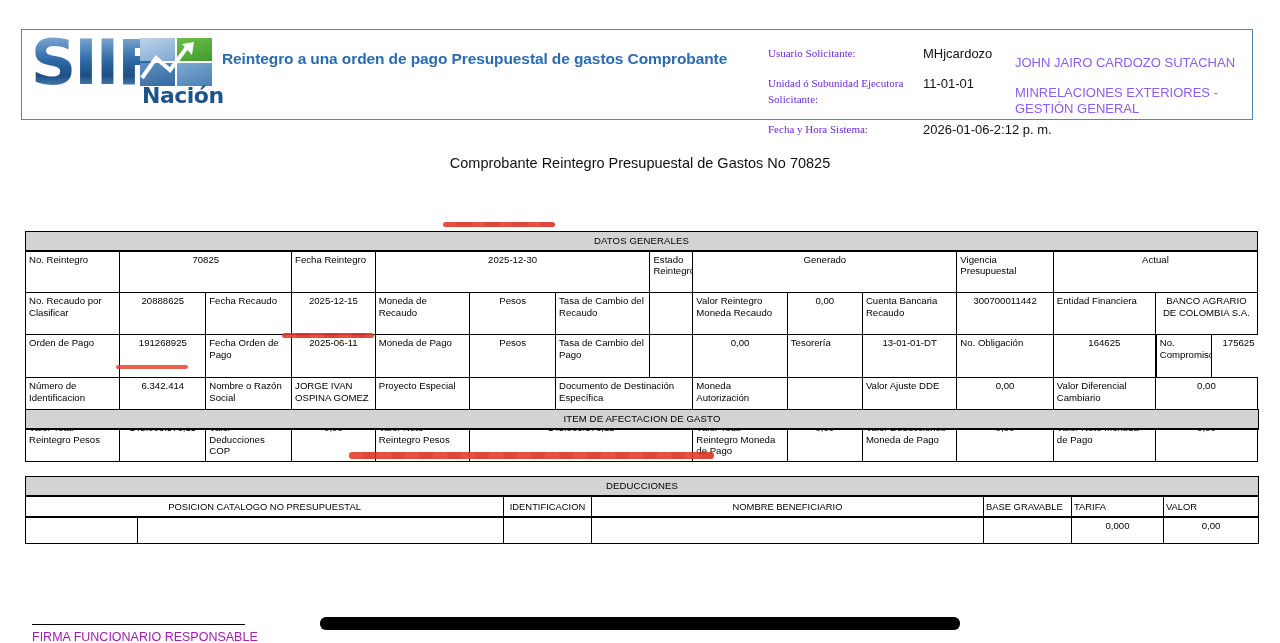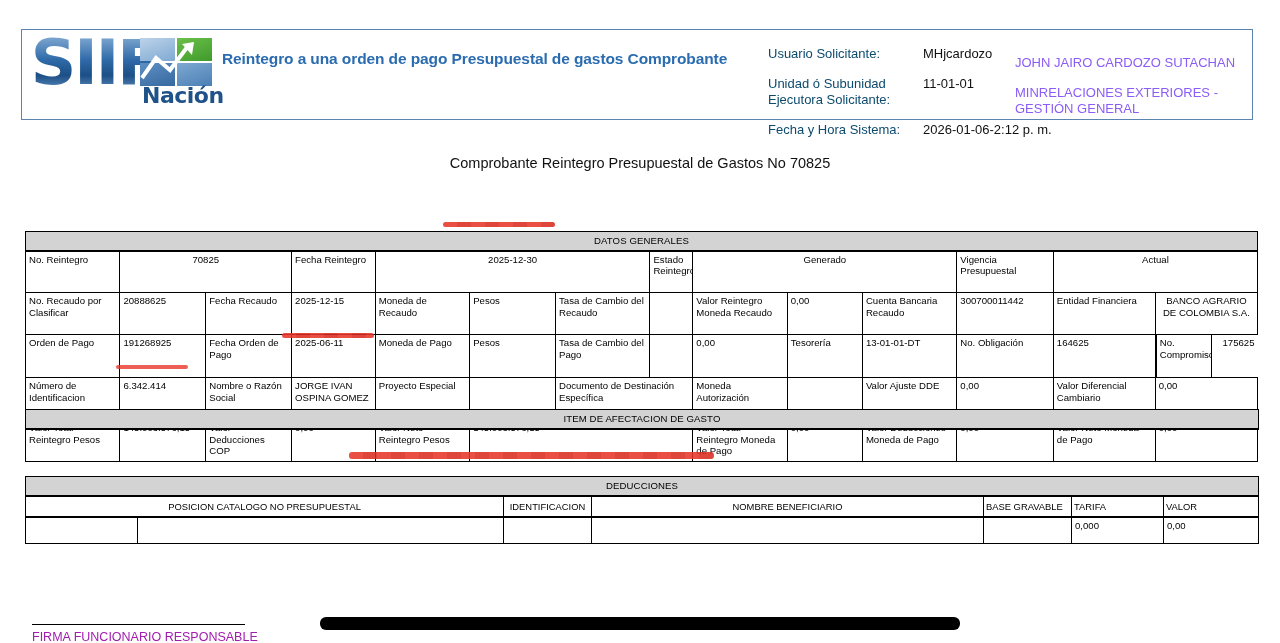--- a/index.html
+++ b/index.html
@@ -82,23 +82,24 @@
 
   .meta-cell {
     flex: 1;
     padding-top: 16px;
     padding-left: 6px;
     padding-right: 6px;
   }
   .meta-row { display: flex; margin-bottom: 5px; }
   .meta-label {
     width: 155px;
-    font-size: 13px;
-    color: #0c4a6e;
+    font-size: 11px;
+    color: #6d28d9;
     line-height: 15.5px;
+    font-family: Liberation Serif, serif;
   }
   .meta-code {
     width: 92px;
     font-size: 13px;
     color: #111;
     line-height: 15.5px;
   }
   .meta-val {
     flex: 1;
     font-size: 13px;
@@ -135,21 +136,21 @@
   }
   .section-head td {
     background: #d3d3d3;
     text-align: center;
     font-size: 9.6px;
     letter-spacing: 0.1px;
     padding: 3px 0;
     border-bottom: 2px solid #000;
   }
   .lbl { font-weight: 700; font-size: 9.6px; }
-  .num { text-align: left; }
+  .num { text-align: center; }
   .ctr { text-align: center; }
   .colhead td { text-align: center; font-size: 9.4px; padding: 4px 2px; border-bottom-width:2px; }
 
   
   #tbl-datos { left: 25px; top: 183px; width: 1233px; margin-top: 48px; }
   #tbl-datos .section-head td { height: 17px; }
   #tbl-datos td { height: 21px; }
   #tbl-datos tr.body-row td { height: 42px; }
 
   

